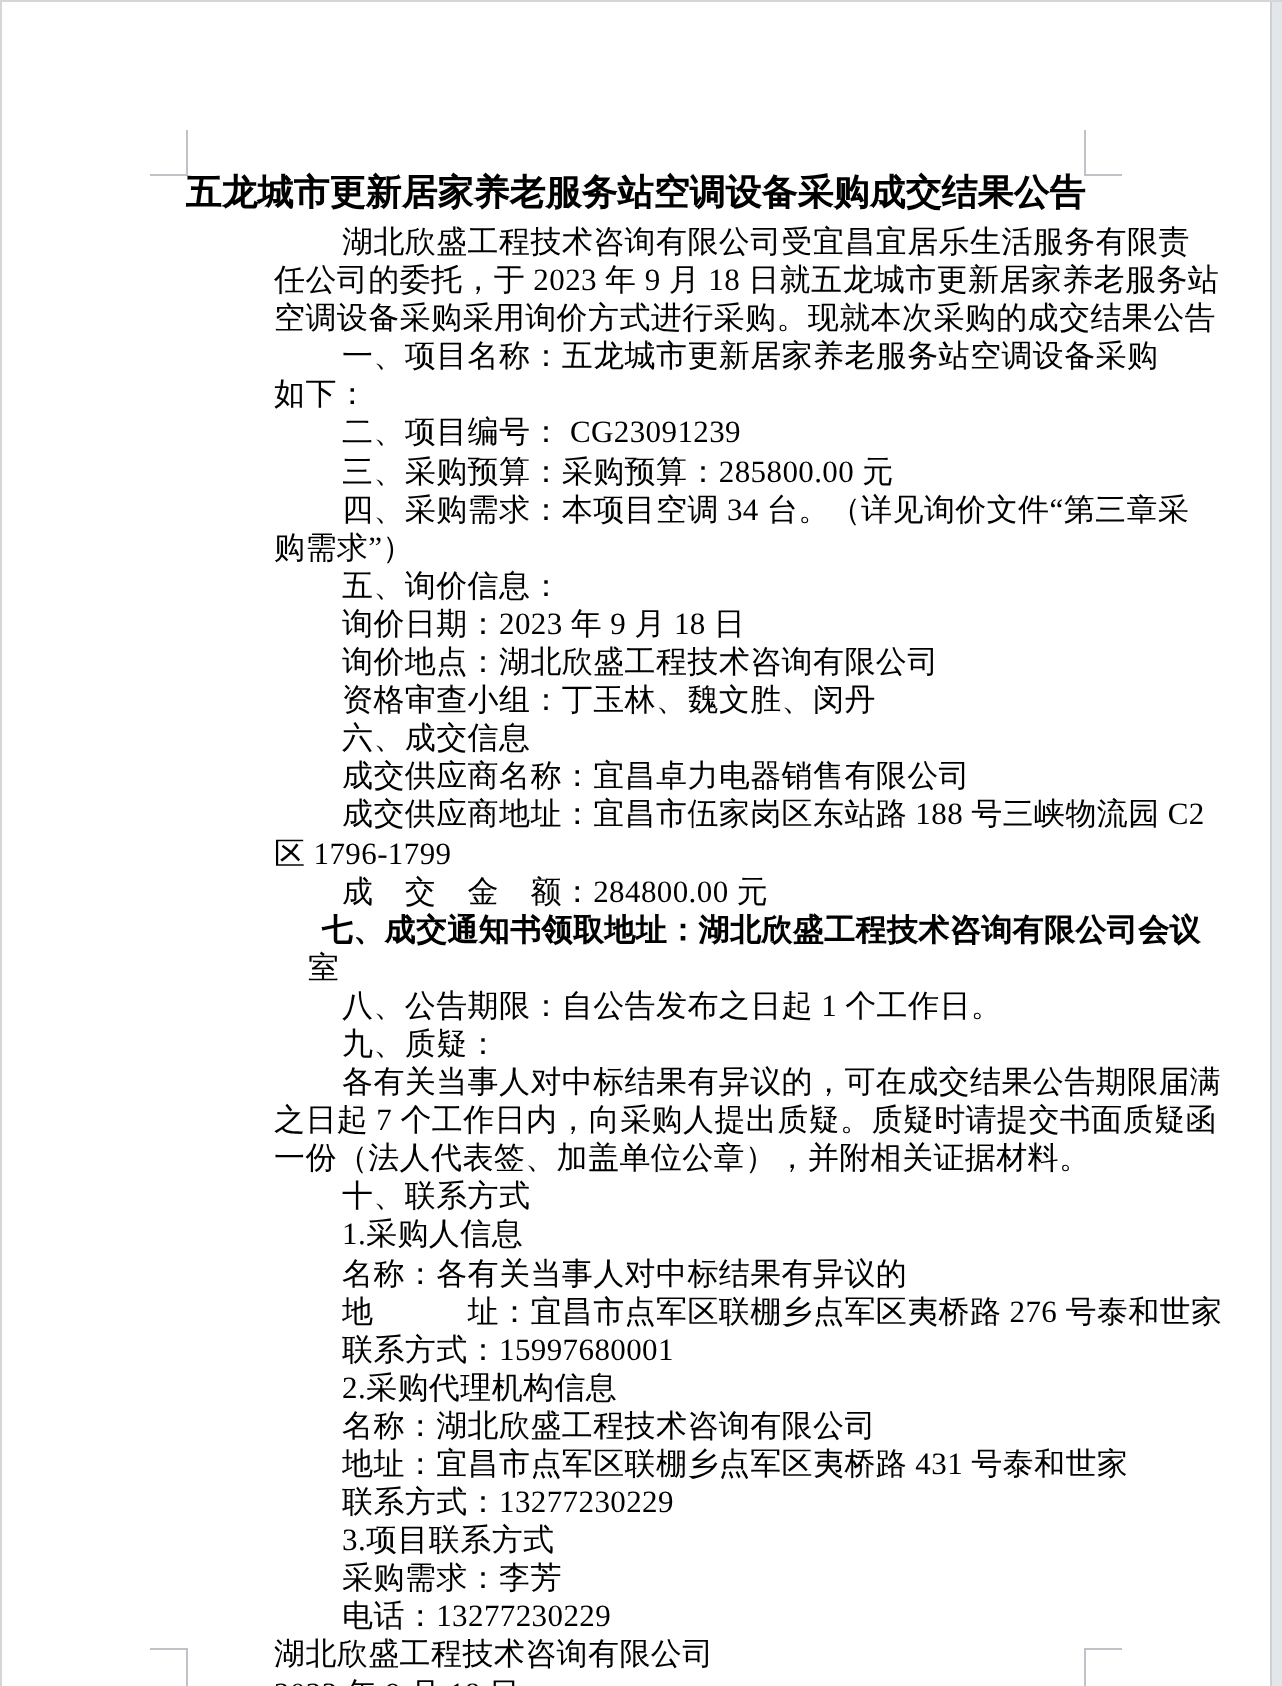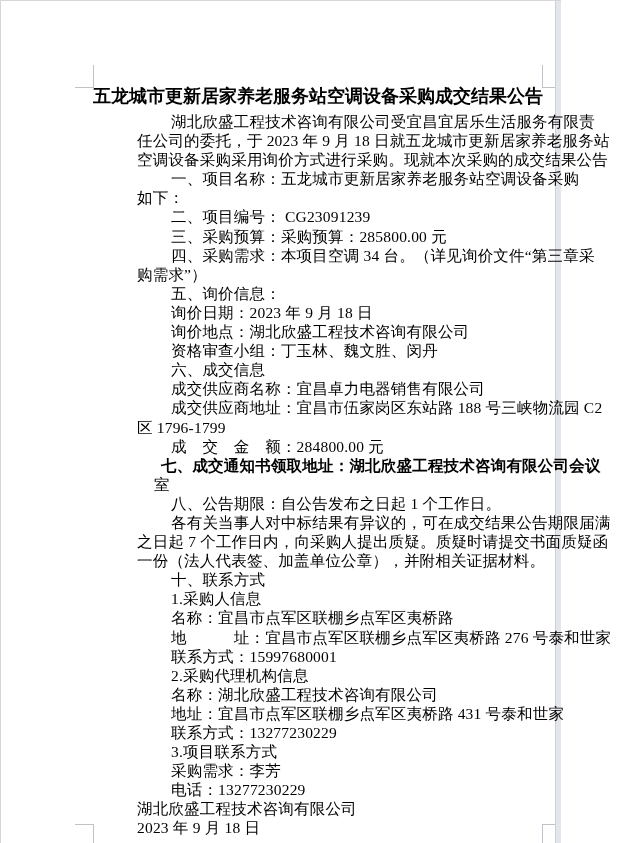--- a/index.html
+++ b/index.html
@@ -5,21 +5,21 @@
   html, body {
     margin: 0;
     padding: 0;
     width: 641px;
     height: 843px;
     overflow: hidden;
     background: #ffffff;
   }
   .page {
     position: relative;
-    width: 561px;
+    width: 641px;
     height: 843px;
     background: var(--page-bg, #ffffff);
     border-top: 1px solid var(--edge-color, #d6d6d6);
     border-left: 1px solid var(--edge-color, #d6d6d6);
     box-sizing: border-box;
     font-family: "Liberation Serif", "DejaVu Serif", serif;
     color: #000000;
   }
   .edge-strip {
     position: absolute;
@@ -100,26 +100,27 @@
         <div class="line indent">询价地点：湖北欣盛工程技术咨询有限公司</div>
         <div class="line indent">资格审查小组：丁玉林、魏文胜、闵丹</div>
         <div class="line indent">六、成交信息</div>
         <div class="line indent">成交供应商名称：宜昌卓力电器销售有限公司</div>
         <div class="line indent">成交供应商地址：宜昌市伍家岗区东站路 188 号三峡物流园 C2</div>
         <div class="line flush">区 1796-1799</div>
         <div class="line indent">成　交　金　额：284800.00 元</div>
         <div class="line indent-mid">七、成交通知书领取地址：湖北欣盛工程技术咨询有限公司会议</div>
         <div class="line indent-sm">室</div>
         <div class="line indent">八、公告期限：自公告发布之日起 1 个工作日。</div>
+        <div class="line indent">九、质疑：</div>
         <div class="line indent">各有关当事人对中标结果有异议的，可在成交结果公告期限届满</div>
         <div class="line flush">之日起 7 个工作日内，向采购人提出质疑。质疑时请提交书面质疑函</div>
         <div class="line flush">一份（法人代表签、加盖单位公章），并附相关证据材料。</div>
         <div class="line indent">十、联系方式</div>
         <div class="line indent">1.采购人信息</div>
-        <div class="line indent">名称：宜昌市点军区联棚乡点军区夷桥路</div>
+        <div class="line indent">名称：各有关当事人对中标结果有异议的</div>
         <div class="line indent">地　　　址：宜昌市点军区联棚乡点军区夷桥路 276 号泰和世家</div>
         <div class="line indent">联系方式：15997680001</div>
         <div class="line indent">2.采购代理机构信息</div>
         <div class="line indent">名称：湖北欣盛工程技术咨询有限公司</div>
         <div class="line indent">地址：宜昌市点军区联棚乡点军区夷桥路 431 号泰和世家</div>
         <div class="line indent">联系方式：13277230229</div>
         <div class="line indent">3.项目联系方式</div>
         <div class="line indent">采购需求：李芳</div>
         <div class="line indent">电话：13277230229</div>
         <div class="line right">湖北欣盛工程技术咨询有限公司</div>

